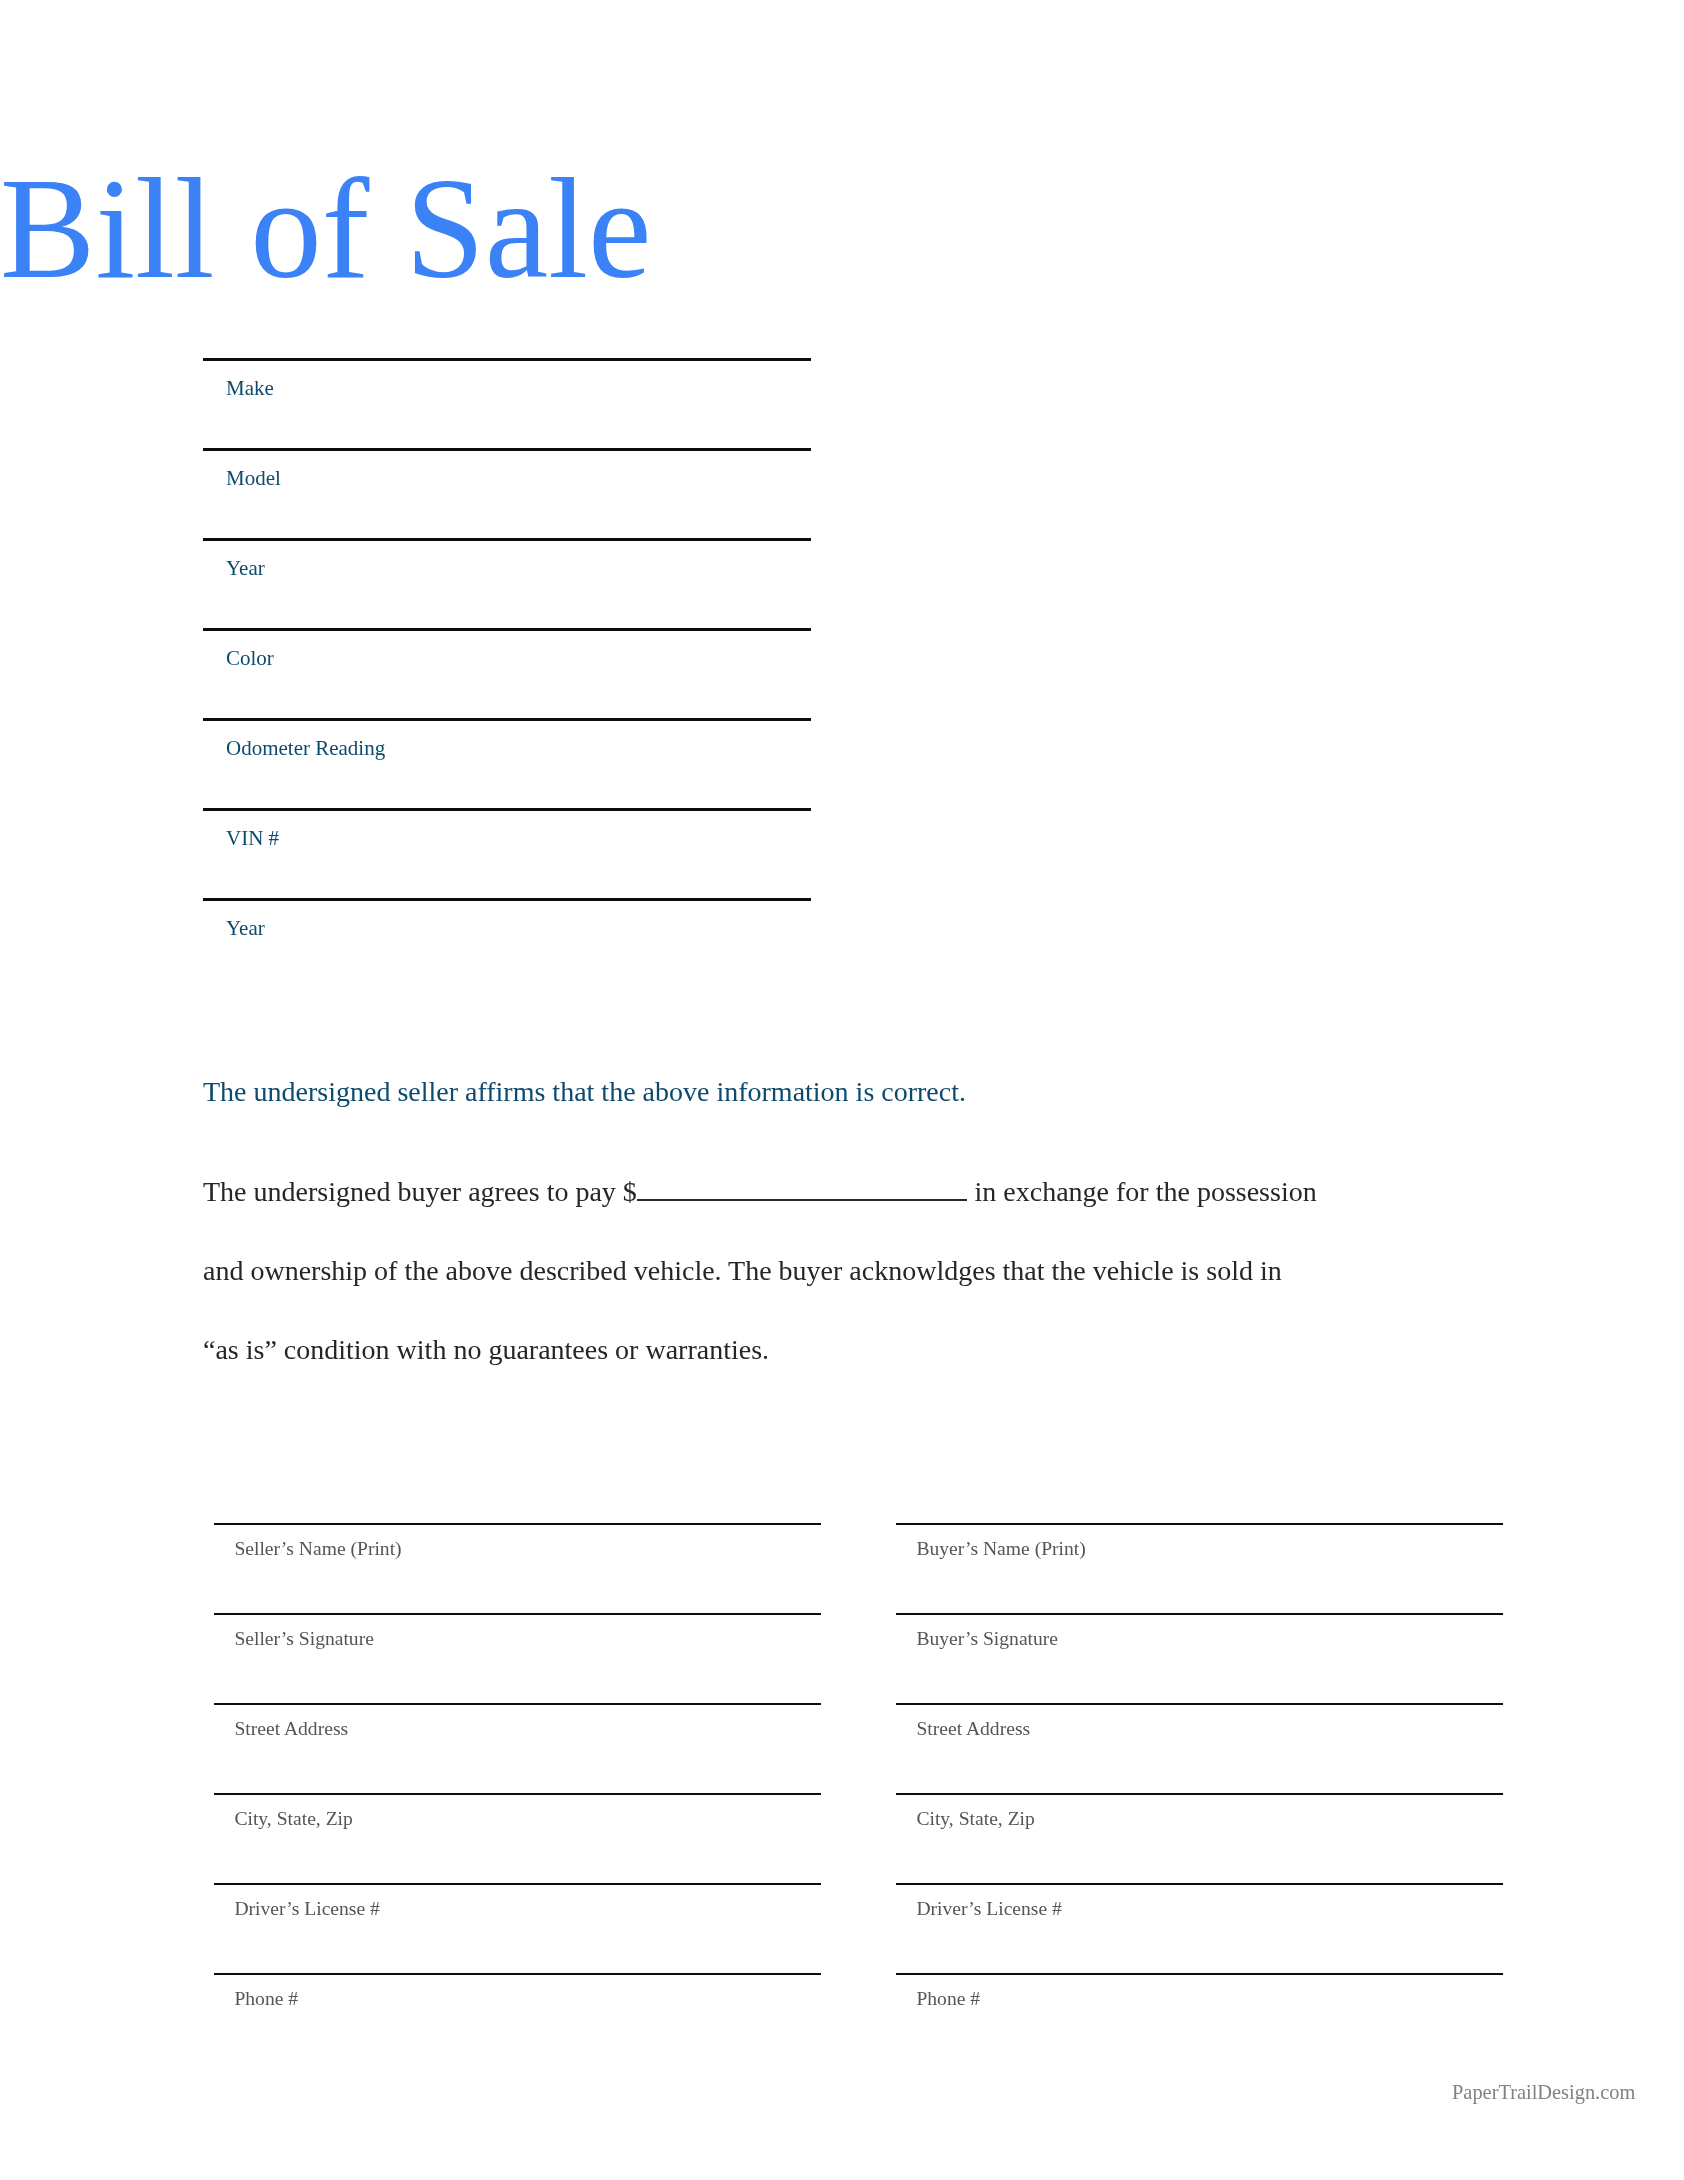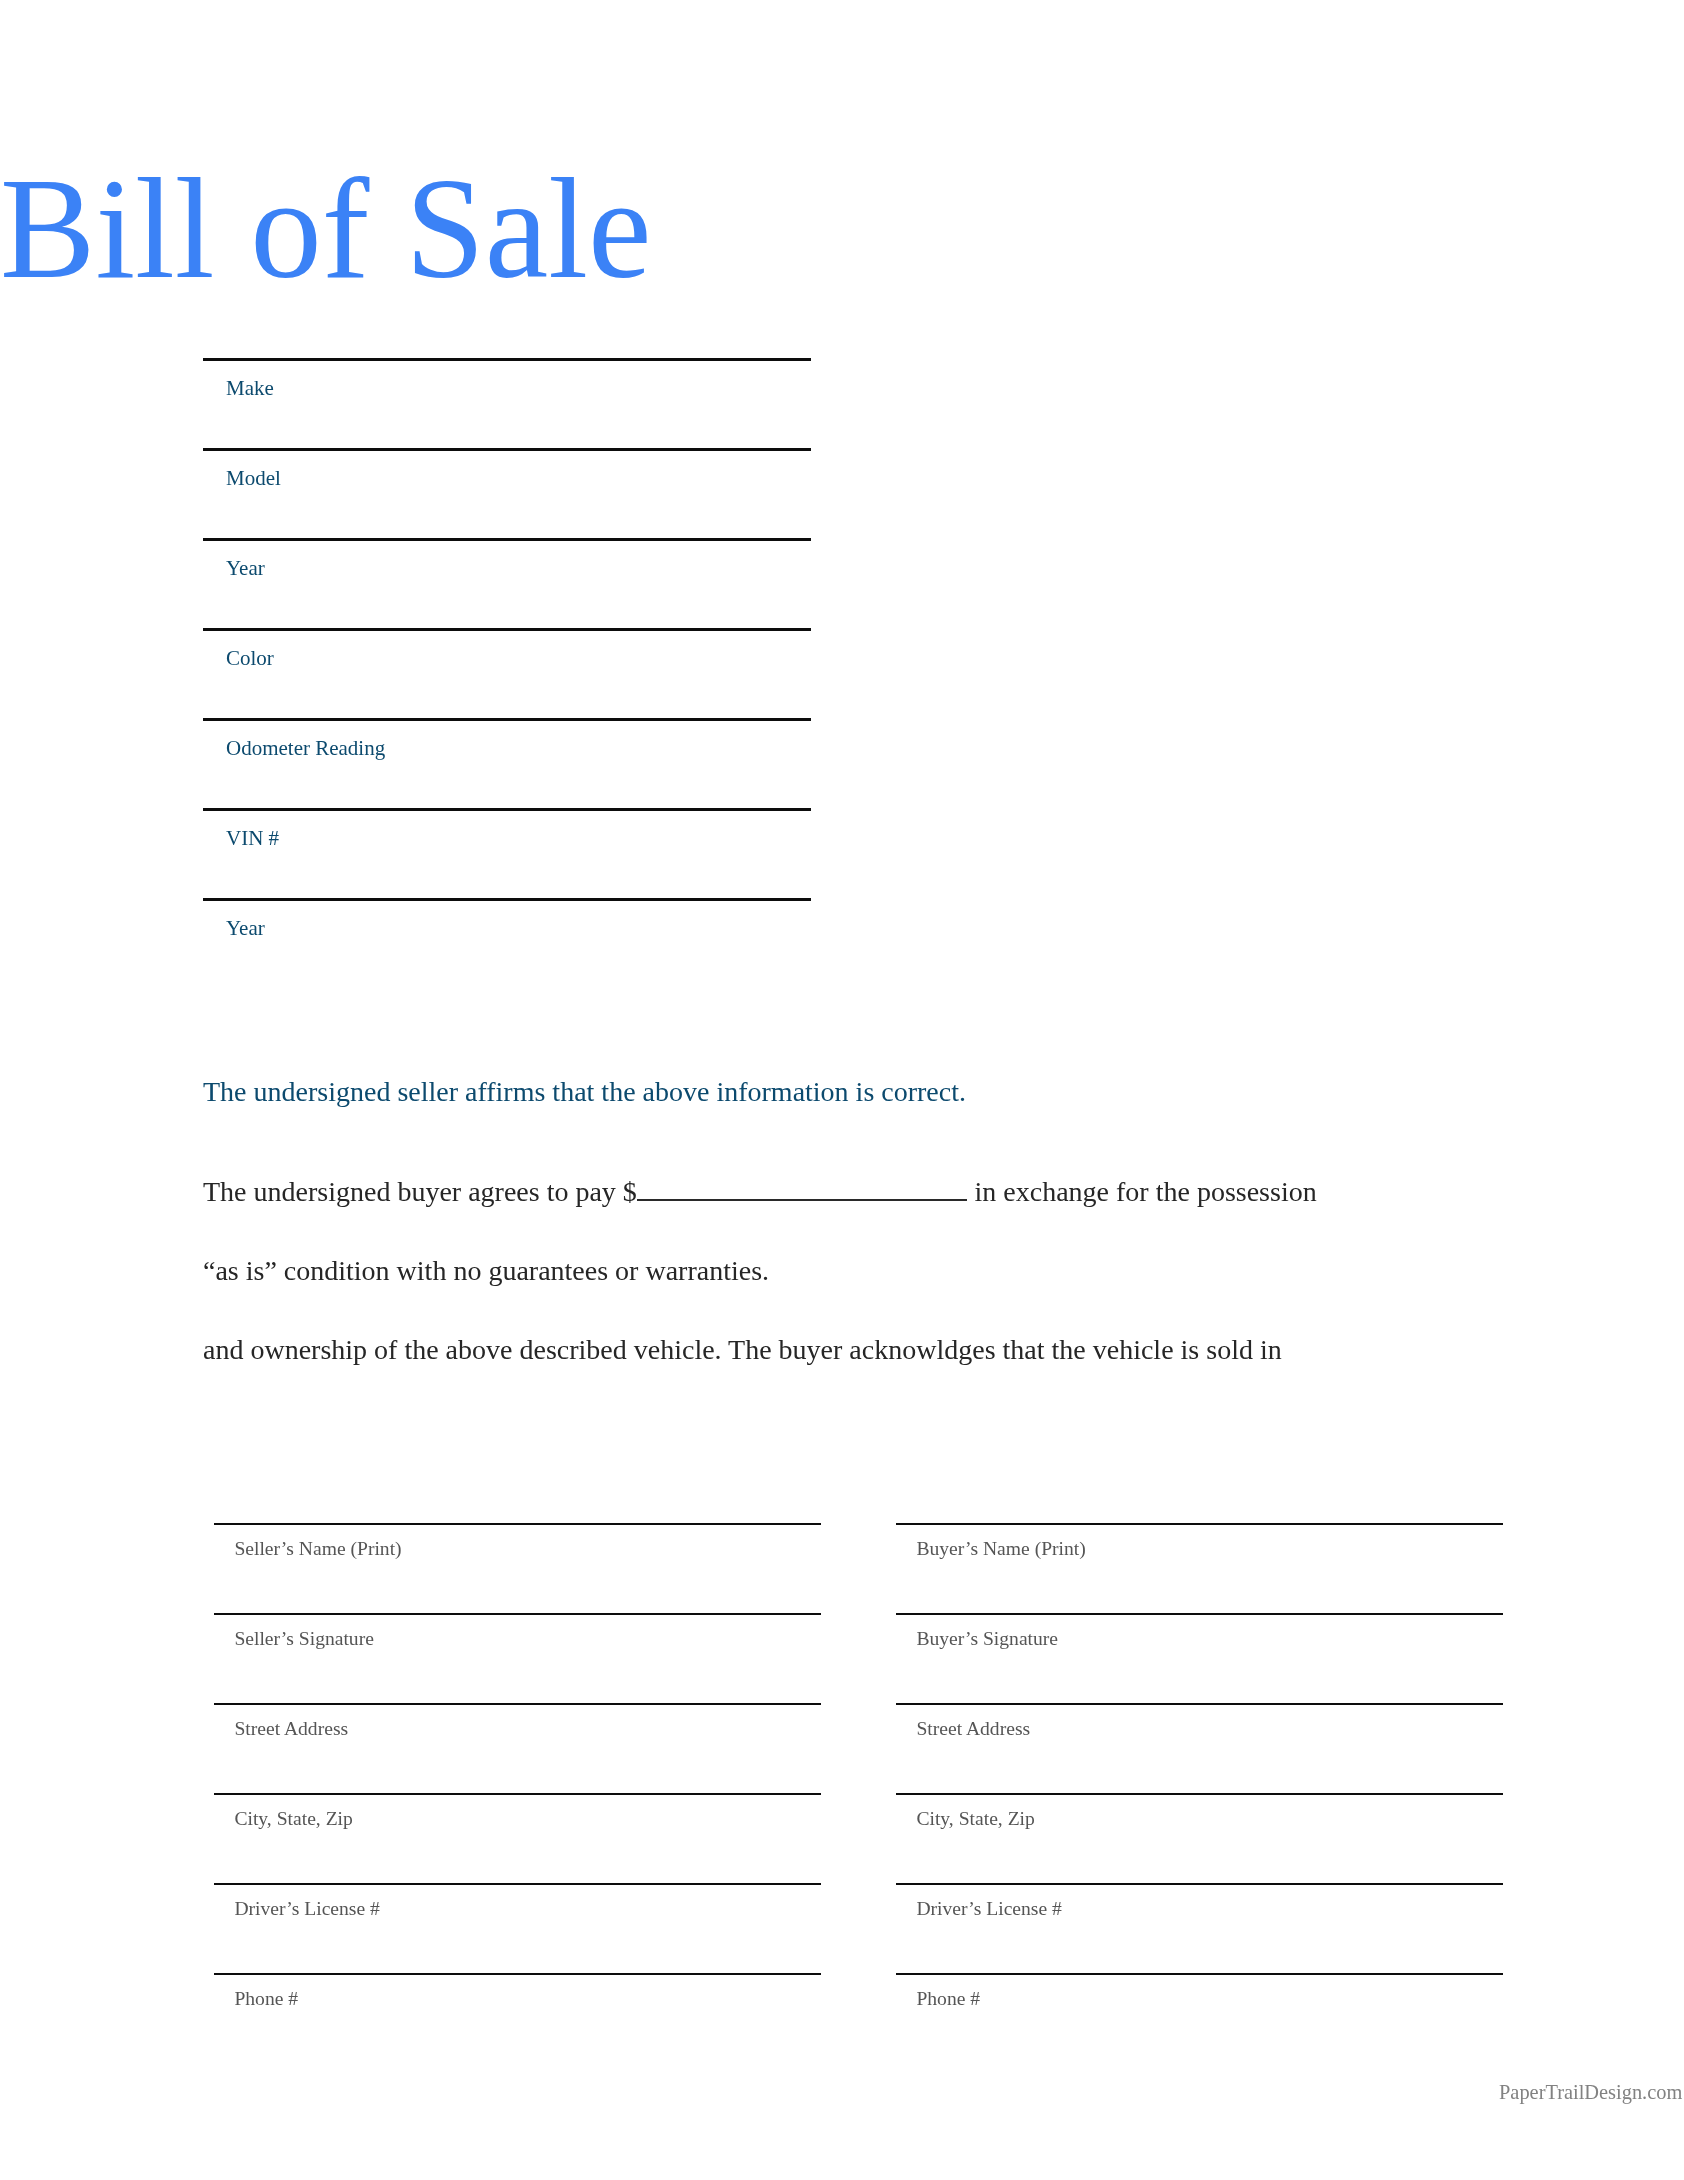--- a/index.html
+++ b/index.html
@@ -82,21 +82,20 @@
     padding: 12.8px 0 0 20.4px;
     font-size: 19.6px;
     color: #555555;
   }
   .footer {
     position: absolute;
     left: 1452px;
     top: 2081px;
     font-size: 20.4px;
     color: #828282;
-    margin-left: 47px;
   }
 </style>
 </head>
 <body>
 
 <div class="page">
 
   <h1 class="title">Bill of Sale</h1>
 
   <div class="vehicle-fields">
@@ -120,22 +119,22 @@
     </div>
     <div class="vfield">
       <div class="flabel">Year</div>
     </div>
   </div>
 
   <p class="seller-affirm">The undersigned seller affirms that the above information is correct.</p>
 
   <div class="buyer-para">
     <div class="bline"><span>The undersigned buyer agrees to pay $</span><span class="amount-blank"></span><span class="suffix">in exchange for the possession</span></div>
+    <div class="bline">and ownership of the above described vehicle. The buyer acknowldges that the vehicle is sold in</div>
     <div class="bline">“as is” condition with no guarantees or warranties.</div>
-    <div class="bline">and ownership of the above described vehicle. The buyer acknowldges that the vehicle is sold in</div>
   </div>
 
   <div class="sig-section">
 
     <div class="sig-col">
       <div class="sfield">
         <div class="flabel">Seller’s Name (Print)</div>
       </div>
       <div class="sfield">
         <div class="flabel">Seller’s Signature</div>

